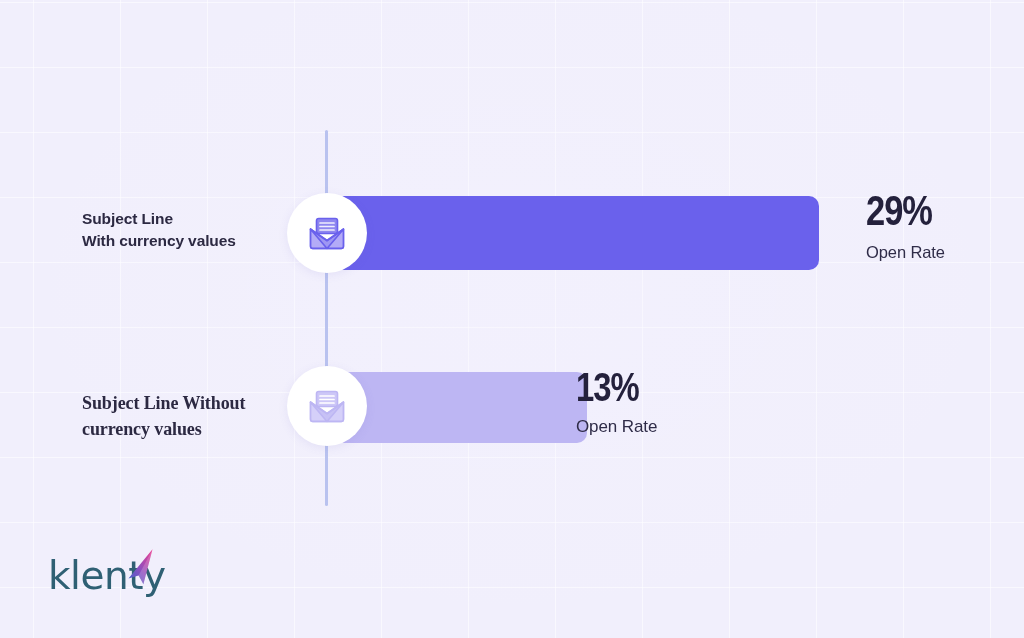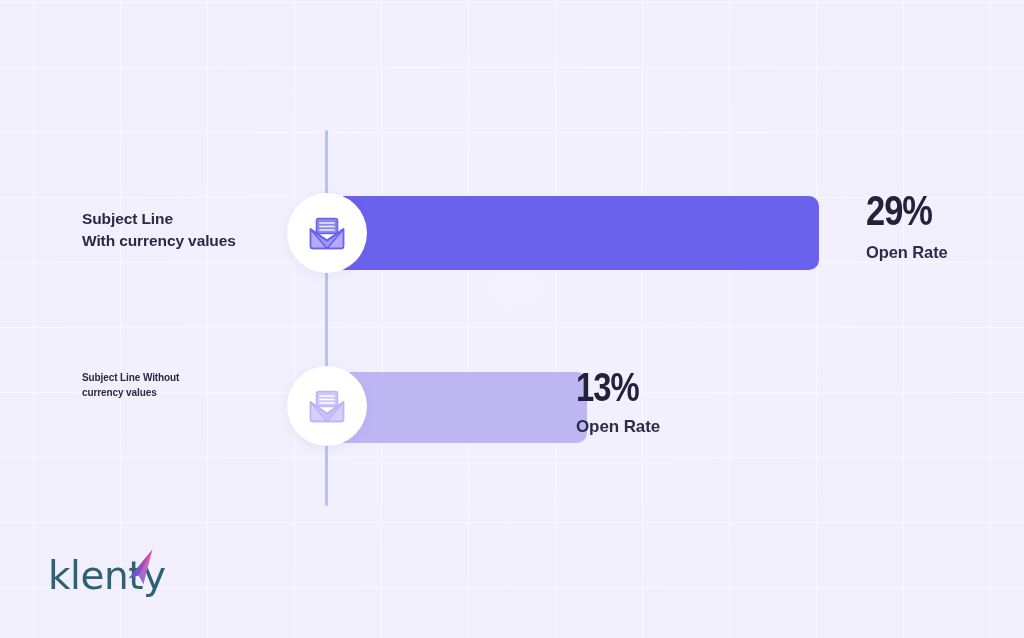--- a/index.html
+++ b/index.html
@@ -69,23 +69,24 @@
     white-space: pre-line;
   }
   .row-1 .row-label {
     left: 82px;
     top: 18px;
     width: 200px;
     font-size: 15.5px;
   }
   .row-2 .row-label {
     left: 82px;
-    top: 6px;
+    top: 25px;
     width: 210px;
-    font-size: 10px;
+    font-size: 18px;
+    font-family: Liberation Serif, serif;
   }
 
   
   .bar {
     position: absolute;
     border-radius: 0 10px 10px 0;
   }
   .row-1 .bar {
     left: 327px;
     top: 6px;
@@ -135,21 +136,21 @@
     display: block;
     font-family: "Liberation Sans Narrow", "Liberation Sans", sans-serif;
   }
   .row-2 .value-num { font-size: 40px; }
 
   .value-sub {
     display: block;
     margin-top: 11px;
     color: #2f2c48;
     font-size: 16.5px;
-    font-weight: bold;
+    font-weight: normal;
     letter-spacing: -0.1px;
   }
   .row-2 .value-sub { font-size: 17px; margin-top: 10px; }
 
   
   .logo {
     position: absolute;
     left: 48px;
     top: 556px;
     z-index: 5;

